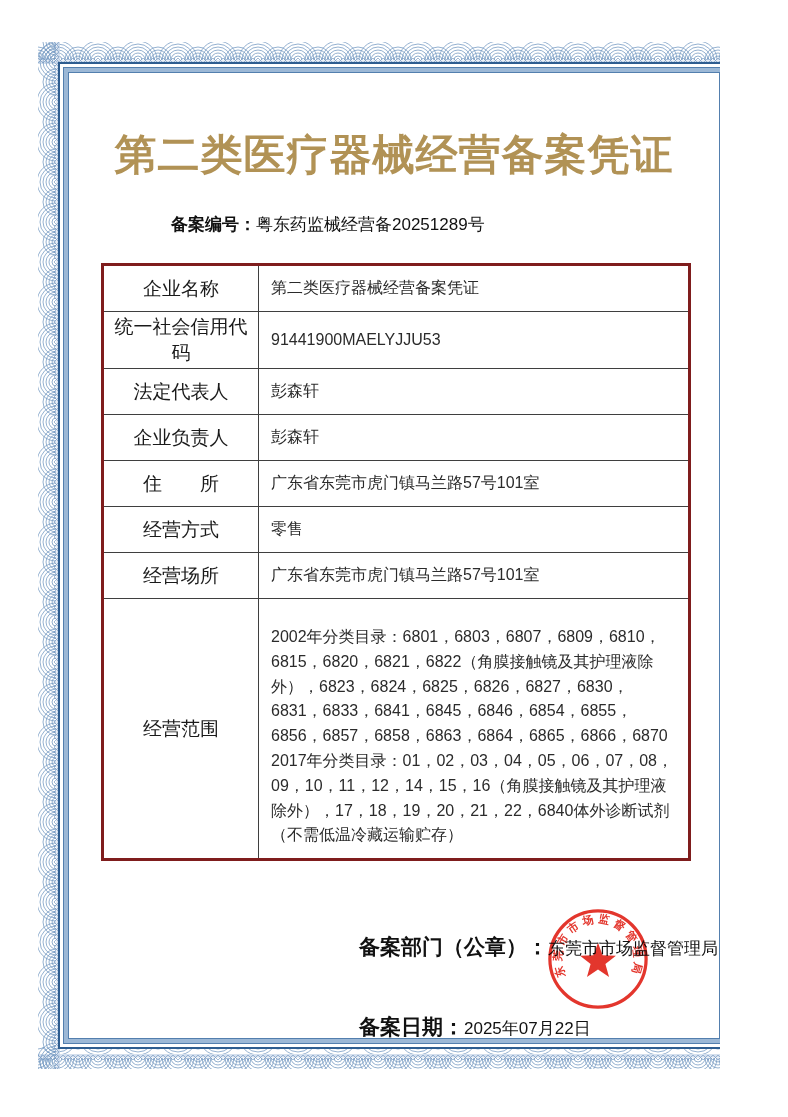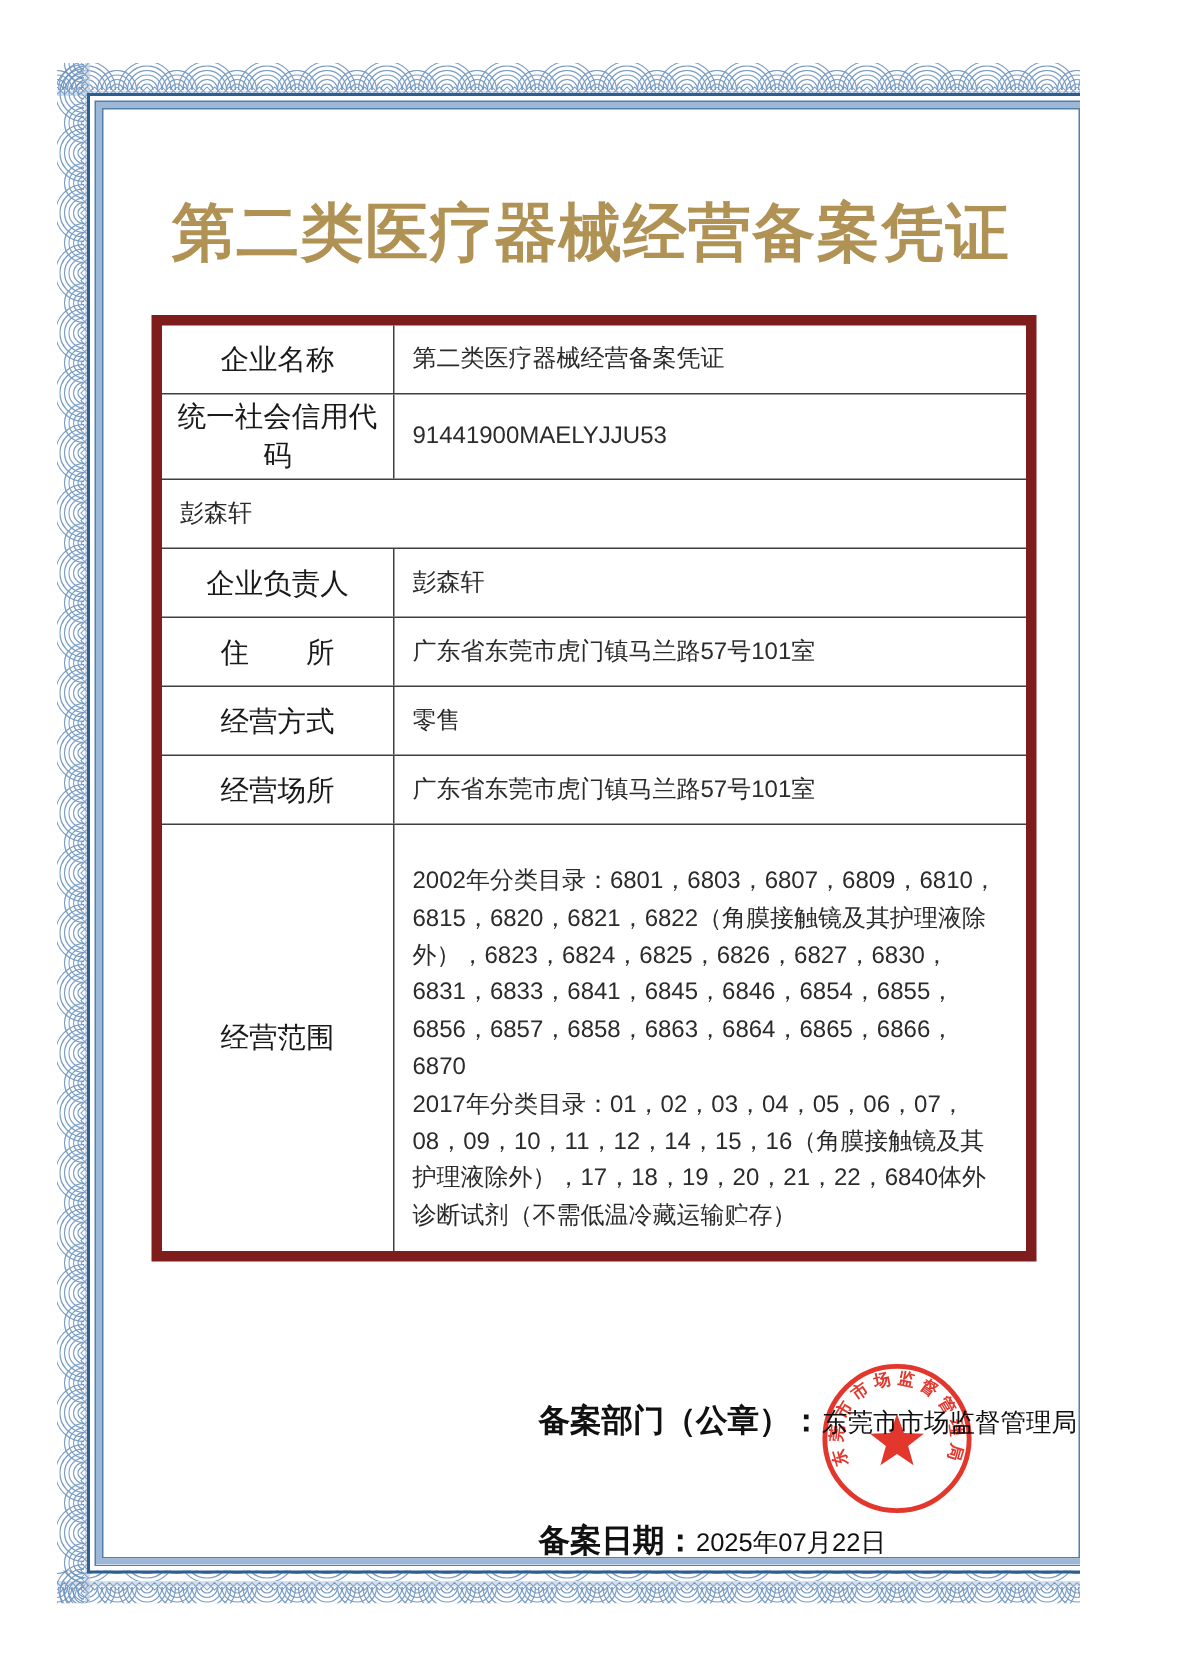--- a/index.html
+++ b/index.html
@@ -44,21 +44,21 @@
     font-family:"Liberation Serif",serif;
     font-weight:bold;
   }
   .number-value{
     font-family:"Liberation Sans",sans-serif;
     font-weight:normal;
   }
   .info-table{
     margin:27px 0 0 30px;
     width:590px;
-    border:7px solid #7f1d1d;
+    border:3px solid #7f1d1d;
     box-sizing:border-box;
   }
   .row{
     display:flex;
     border-top:1px solid #3f3f3f;
   }
   .row:first-child{border-top:none;}
   .h46{min-height:45px;}
   .h63{min-height:63px;}
   .h240{min-height:240px;}
@@ -163,31 +163,35 @@
       <rect x="690" y="0" width="22" height="1027" fill="url(#laceR)"></rect>
     </svg>
 
     <div class="frame-outer"></div>
     <div class="frame-inner"></div>
 
     <div class="content">
 
       <div class="title">第二类医疗器械经营备案凭证</div>
 
+      <div class="number-line">
+        <span class="number-label">备案编号：</span><span class="number-value">粤东药监械经营备20251289号</span>
+      </div>
 
       <div class="info-table">
         <div class="row h46">
           <div class="cell-label">企业名称</div>
           <div class="cell-value">第二类医疗器械经营备案凭证</div>
         </div>
         <div class="row h46">
           <div class="cell-label">统一社会信用代码</div>
           <div class="cell-value">91441900MAELYJJU53</div>
         </div>
         <div class="row h46">
+          <div class="cell-label">法定代表人</div>
           <div class="cell-value">彭森轩</div>
         </div>
         <div class="row h46">
           <div class="cell-label">企业负责人</div>
           <div class="cell-value">彭森轩</div>
         </div>
         <div class="row h46">
           <div class="cell-label">住　　所</div>
           <div class="cell-value">广东省东莞市虎门镇马兰路57号101室</div>
         </div>

